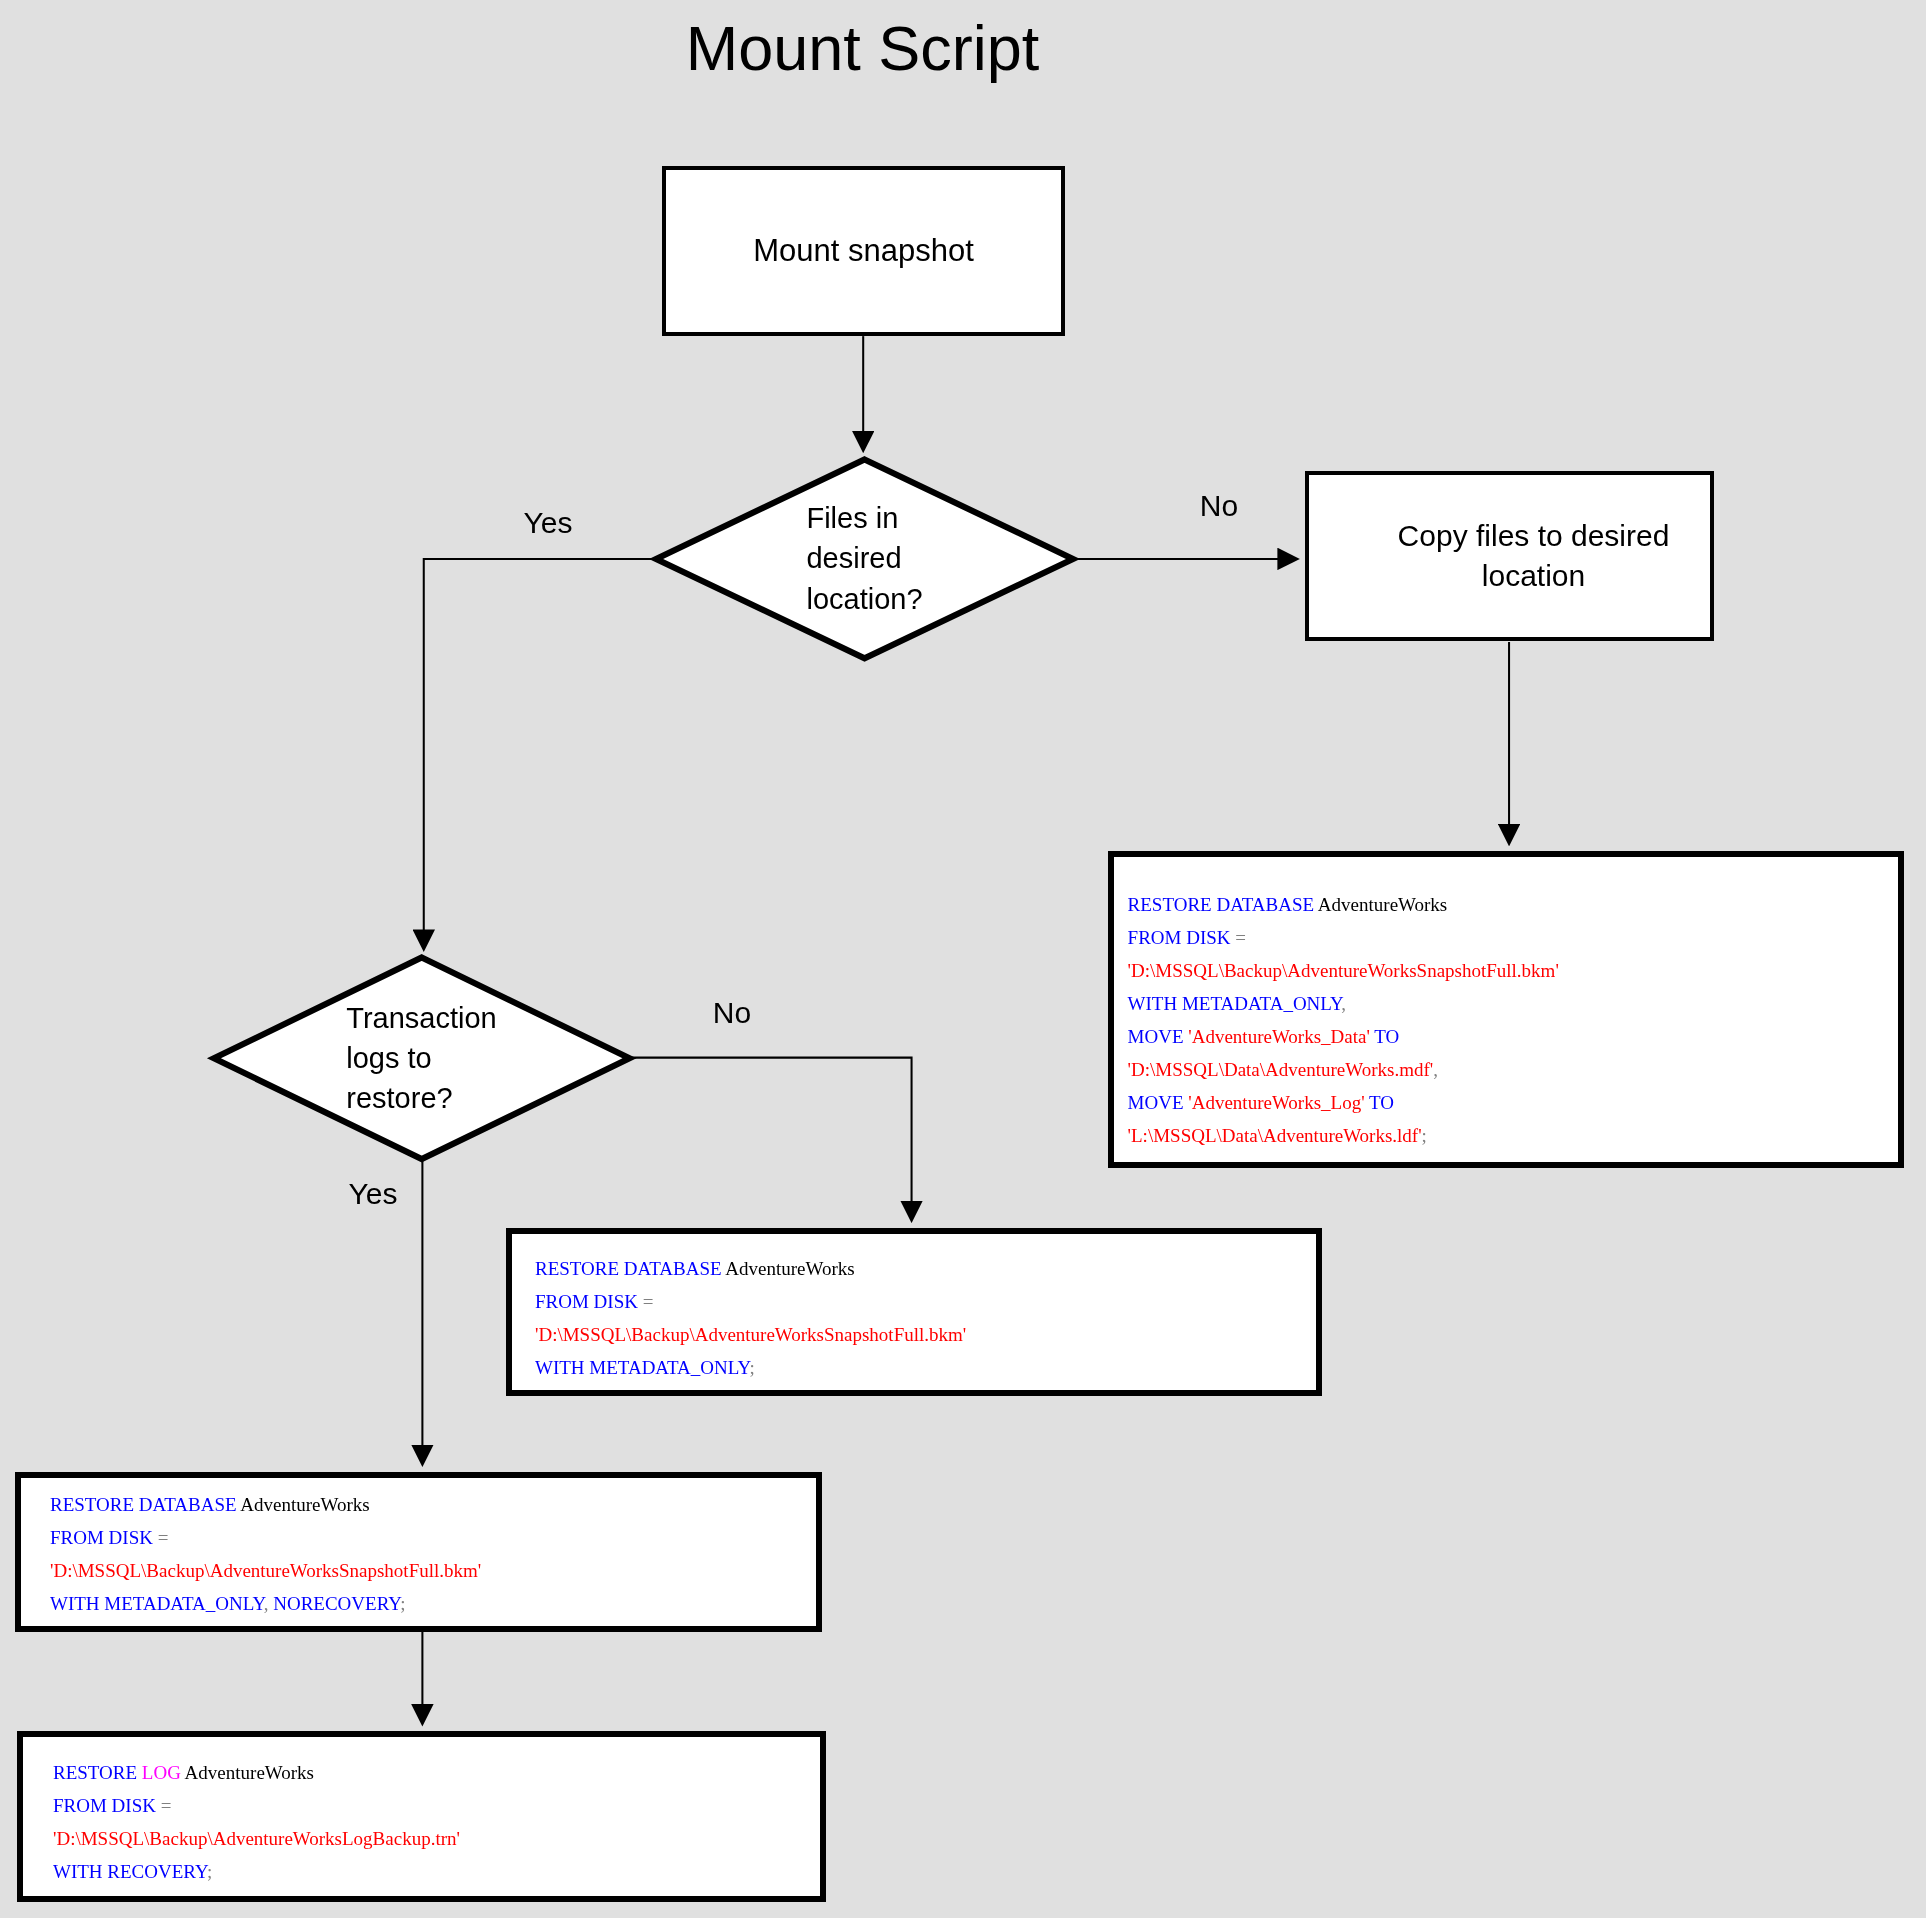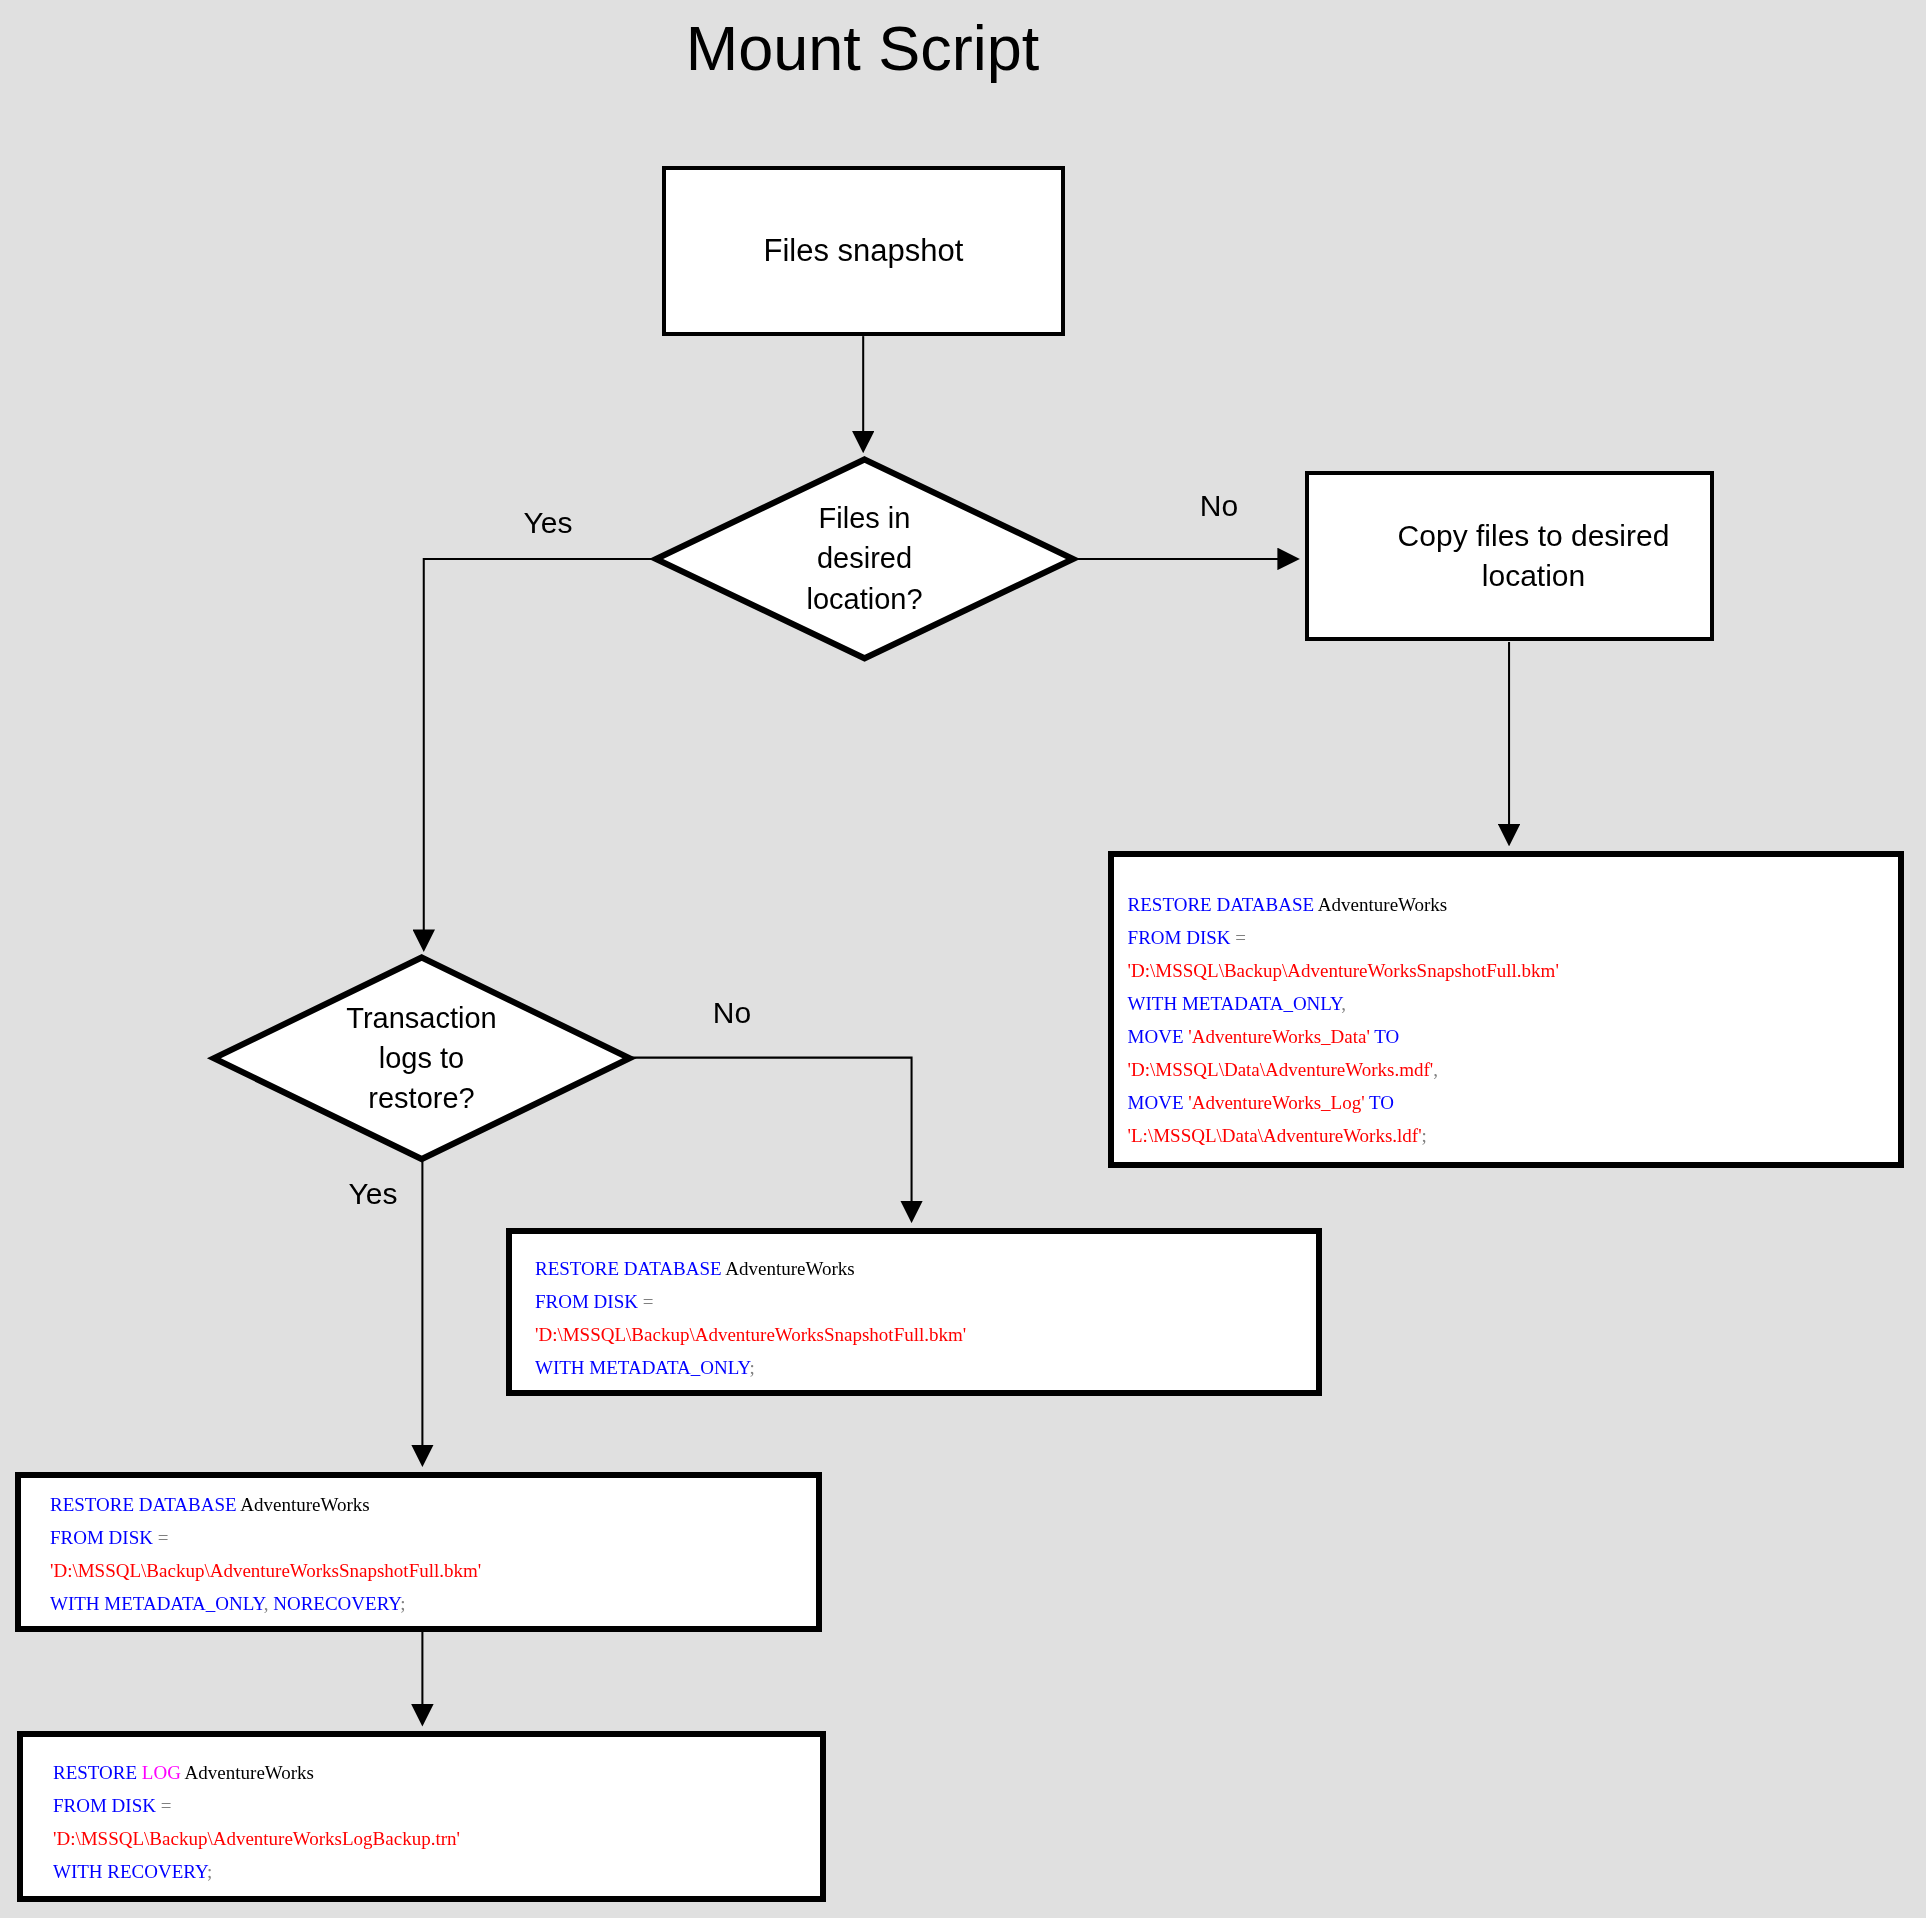--- a/index.html
+++ b/index.html
@@ -31,21 +31,20 @@
     text-align: center;
     font-size: 31px;
     line-height: 1.35;
     white-space: pre-line;
   }
   .diamond-label {
     position: absolute;
     display: flex;
     align-items: center;
     justify-content: center;
-    text-align: center;
     font-size: 29px;
     line-height: 1.38;
     white-space: pre-line;
   }
   .edge-label {
     position: absolute;
     width: 102px;
     text-align: center;
     font-size: 30px;
   }
@@ -89,21 +88,21 @@
     <polyline class="edge" points="620,1701 620,2148" marker-end="url(#arrow)"></polyline>
     <polyline class="edge" points="620,2395 620,2529" marker-end="url(#arrow)"></polyline>
 
     <polygon class="diamond" points="1269,674 1575,820 1269,966 963,820"></polygon>
     <polygon class="diamond" points="619,1405 924,1553 619,1701 314,1553"></polygon>
   </svg>
 
   <div class="diagram-title">Mount Script</div>
 
   <div class="proc-box" style="left:662px; top:166px; width:403px; height:170px;">
-    <span>Files snapshot</span>
+    <span>Mount snapshot</span>
   </div>
 
   <div class="proc-box" style="left:1305px; top:471px; width:409px; height:170px; font-size:30px;padding-left:48px;">
     <span>Copy files to desired
 location</span>
   </div>
 
   <div class="diamond-label" style="left:711px; top:480px; width:307px; height:157px;">Files in
 desired
 location?</div>

